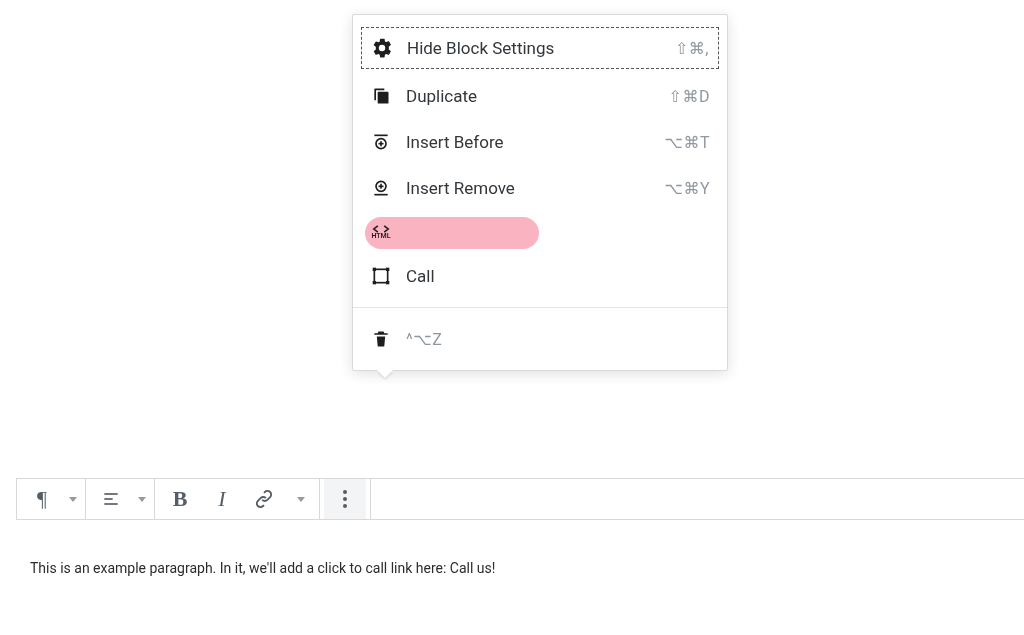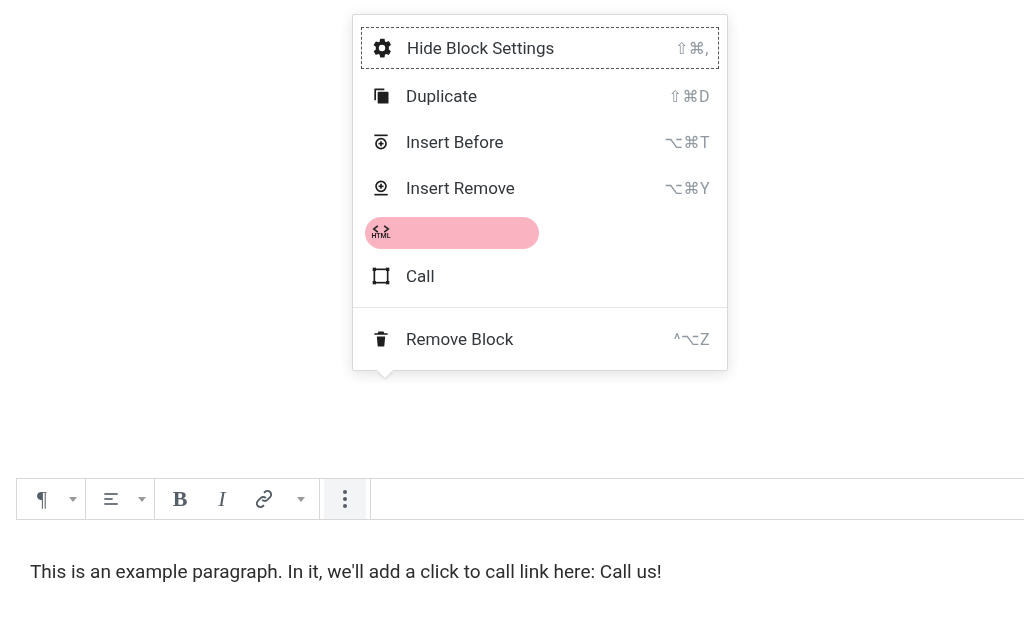--- a/index.html
+++ b/index.html
@@ -41,21 +41,21 @@
   .pilcrow { font-size: 22px; font-weight: 400; color: #555d66; font-family: Georgia, serif; }
   .bold    { font-size: 22px; font-weight: 700; color: #555d66; font-family: Georgia, serif; }
   .italic  { font-size: 22px; font-style: italic; color: #555d66; font-family: Georgia, serif; }
   .dots-vert { display: flex; flex-direction: column; gap: 3px; }
   .dots-vert span { width: 4px; height: 4px; border-radius: 50%; background: #555d66; }
 
   
   .paragraph {
     position: absolute;
     left: 30px; right: 8px; top: 560px;
-    font-size: 19px;
+    font-size: 14px;
     color: #2c2c2c;
   }
 
   
   .menu {
     position: absolute;
     left: 352px; top: 14px;
     width: 376px;
     background: #fff;
     border: 1px solid #d9d9d9;
@@ -191,21 +191,20 @@
   </div>
 
   <div class="menu-sep"></div>
 
   <div class="menu-item">
     <span class="icon-slot">
       <svg viewBox="0 0 24 24" width="20" height="20" fill="currentColor">
           <path d="M9 3h6l1 2h4v2H4V5h4Zm-2 6h10l-1 11a1 1 0 0 1-1 1H9a1 1 0 0 1-1-1Z"></path>
         </svg>
     </span>
-    <span class="label">Remove Block</span>
     <span class="shortcut">^⌥Z</span>
   </div>
 
 </div>
 
 <div class="toolbar">
 
   <div class="toolbar-group">
     <div class="toolbar-btn">
       <span class="pilcrow">¶</span>

